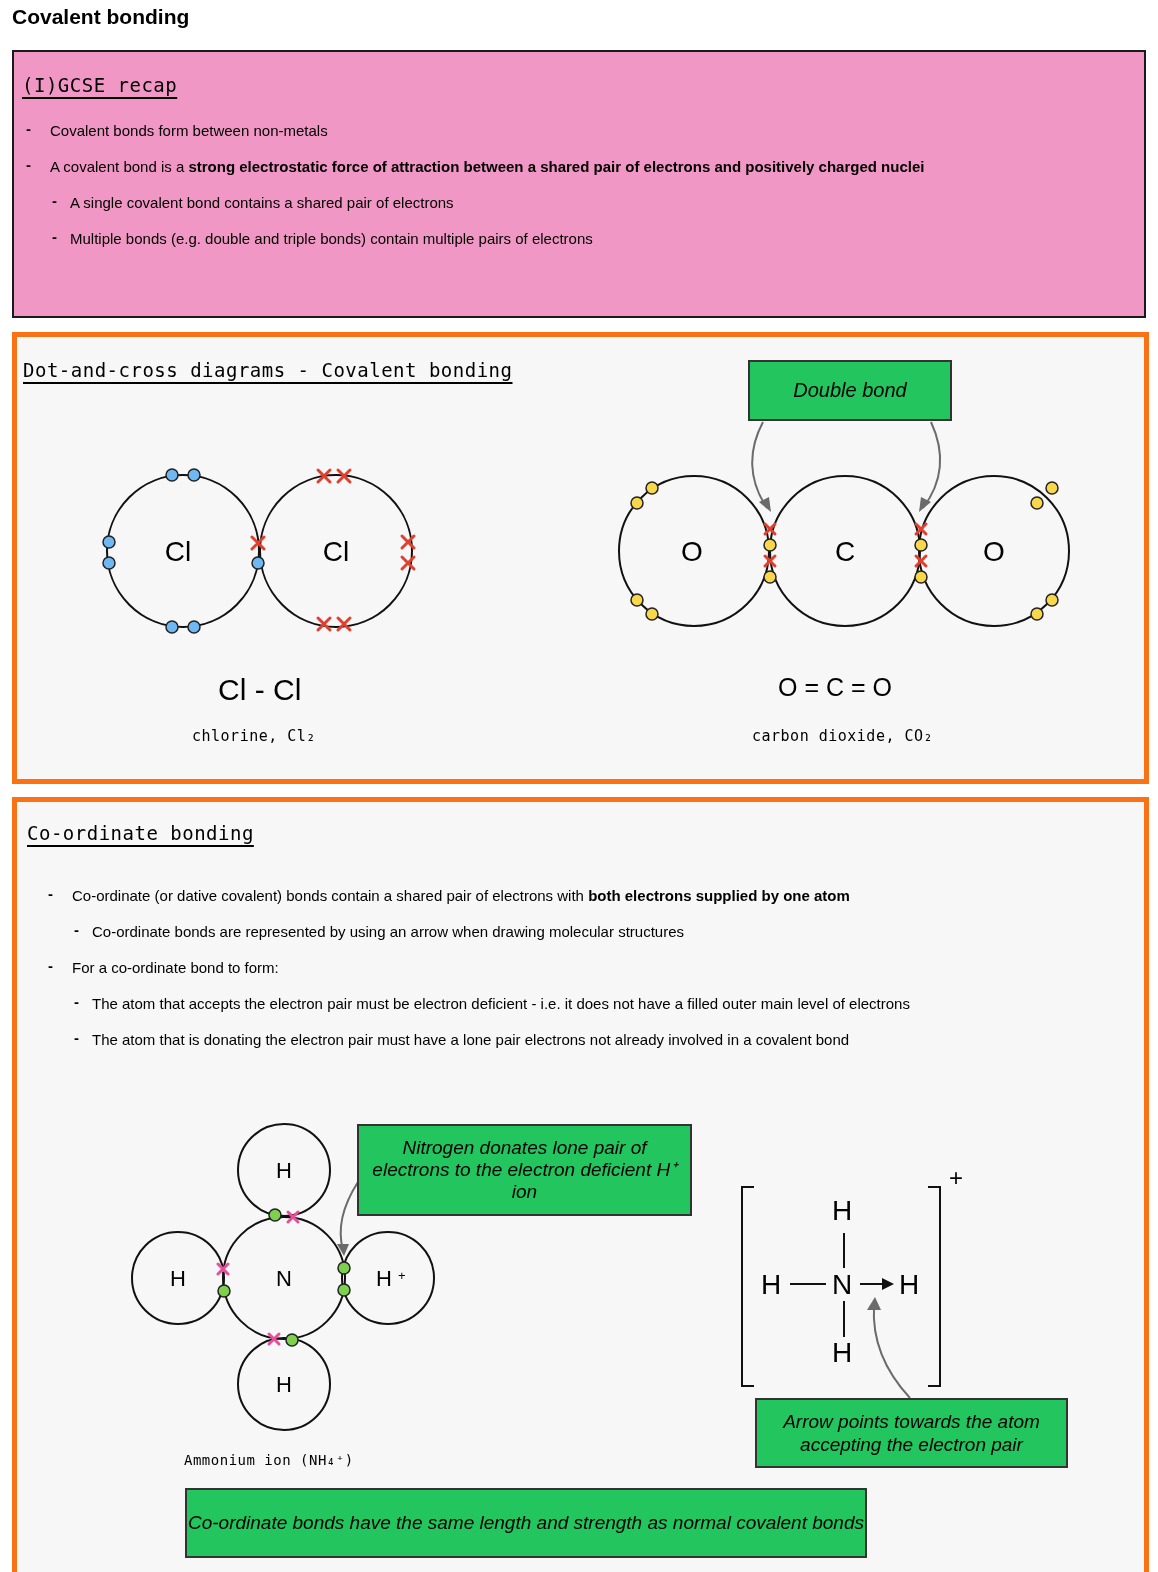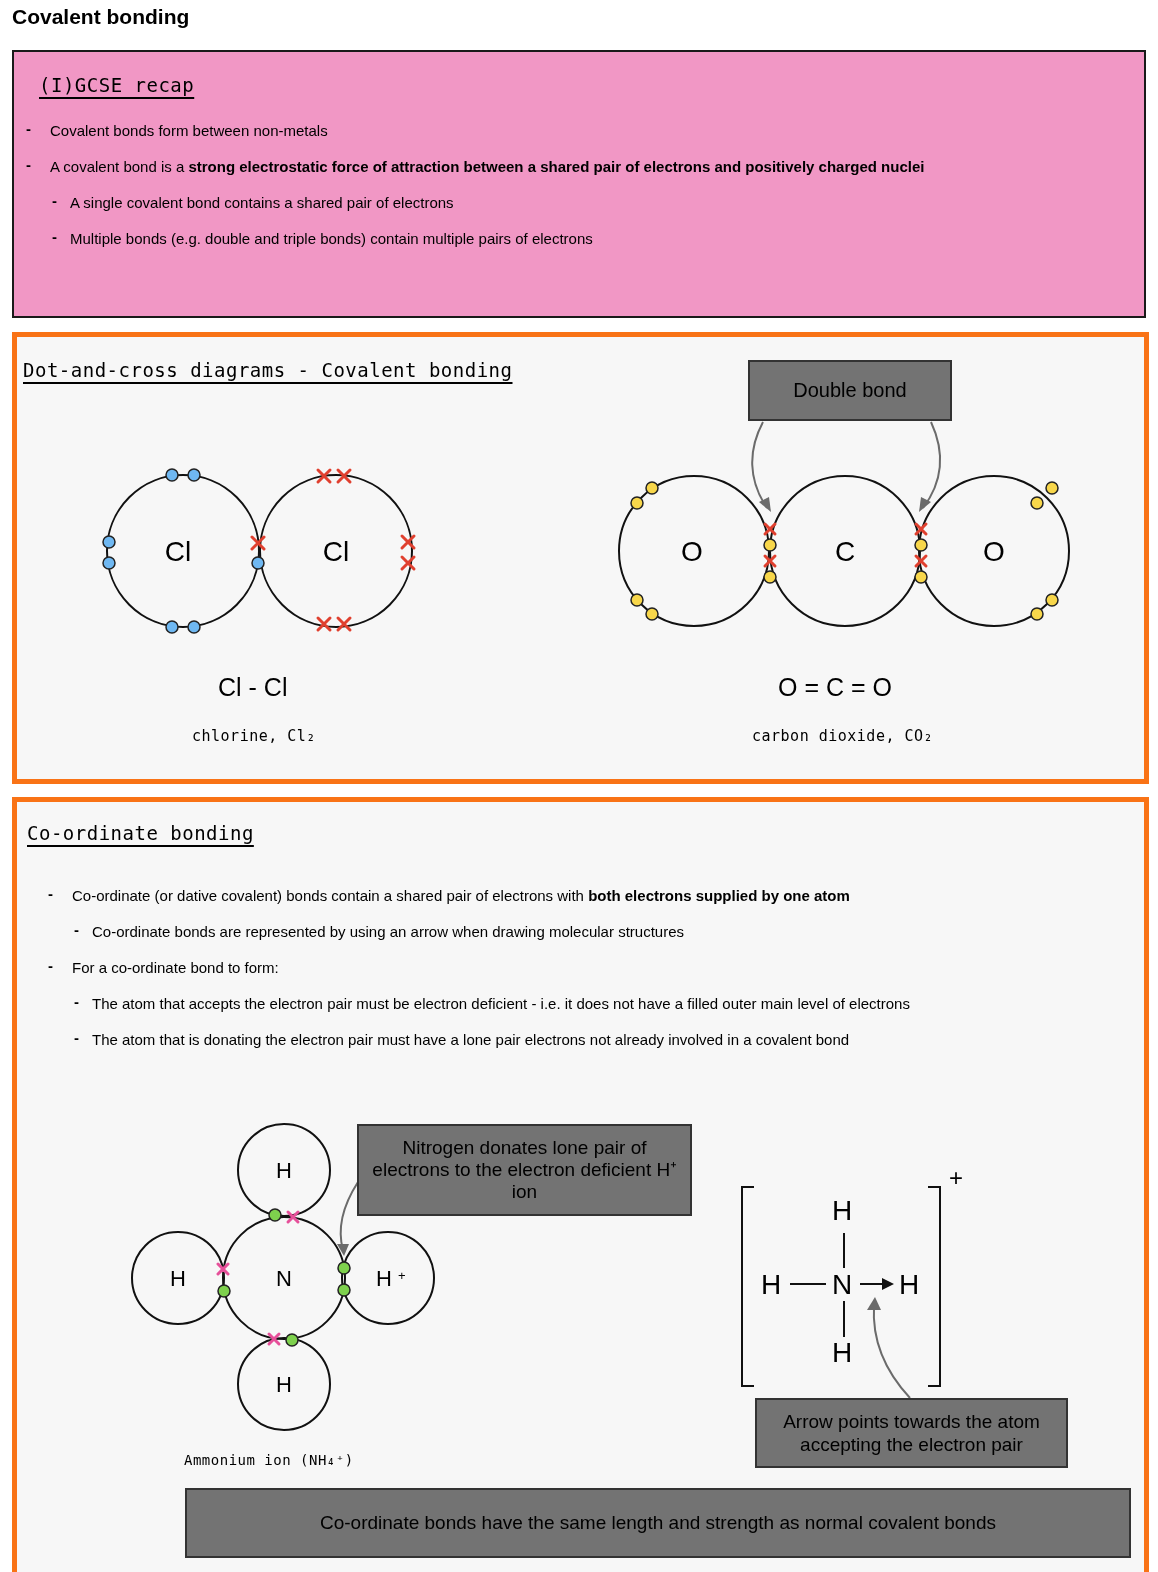--- a/index.html
+++ b/index.html
@@ -8,31 +8,31 @@
   .box-pink { position: absolute; left: 12px; top: 50px; width: 1134px; height: 268px; background: #f197c5; border: 2px solid #1a1a1a; box-sizing: border-box; }
   .box-grey { position: absolute; background: #f7f7f7; border: 5px solid #f97316; box-sizing: border-box; }
   .hand { font-family: "DejaVu Sans Mono", monospace; text-decoration: underline; text-decoration-thickness: 2px; text-underline-offset: 5px; letter-spacing: 0.5px; font-size: 19px; position: absolute; }
   .hand-small { font-family: "DejaVu Sans Mono", monospace; font-size: 15px; position: absolute; letter-spacing: 0.5px; }
   ul.notes { list-style: none; margin: 0; padding: 0; position: absolute; font-size: 15px; line-height: 25px; }
   ul.notes li { position: relative; padding-left: 36px; margin-bottom: 11px; }
   ul.notes li::before { content: "-"; position: absolute; left: 12px; top: -2px; font-weight: bold; }
   ul.notes li.sub { padding-left: 56px; }
   ul.notes li.sub::before { left: 38px; }
   b { font-weight: bold; }
-  .callout { position: absolute; background: #737373; border: 2px solid #333; box-sizing: border-box; text-align: center; display: flex; align-items: center; justify-content: center; }
+  .callout { position: absolute; background: #22c55e; border: 2px solid #333; box-sizing: border-box; font-style: italic; text-align: center; display: flex; align-items: center; justify-content: center; }
   svg { position: absolute; overflow: visible; }
   .svgtext { font-family: "Liberation Sans", sans-serif; }
 </style>
 </head>
 <body>
 
 <div class="page-title">Covalent bonding</div>
 
 <div class="box-pink">
-  <div class="hand" style="left:8px; top:22px;margin-left:17px;">(I)GCSE recap</div>
+  <div class="hand" style="left:8px; top:22px;">(I)GCSE recap</div>
   <ul class="notes" id="recap-list" style="left:0; top:66px; width:1120px;">
       <li><span>Covalent bonds form between non-metals</span></li>
       <li><span>A covalent bond is a </span><b>strong electrostatic force of attraction between a shared pair of electrons and positively charged nuclei</b></li>
       <li class="sub"><span>A single covalent bond contains a shared pair of electrons</span></li>
       <li class="sub"><span>Multiple bonds (e.g. double and triple bonds) contain multiple pairs of electrons</span></li>
     </ul>
 </div>
 
 <div class="box-grey" style="left:12px; top:332px; width:1137px; height:452px;">
   <div class="hand" style="left:6px; top:22px;">Dot-and-cross diagrams - Covalent bonding</div>
@@ -88,21 +88,21 @@
       <path d="M765 556 L775 566 M775 556 L765 566" stroke="#e0402f" stroke-width="3" stroke-linecap="round"></path>
       <circle cx="770" cy="577" r="6" fill="#f8d74b" stroke="#222" stroke-width="1.5"></circle>
       <path d="M916 524 L926 534 M926 524 L916 534" stroke="#e0402f" stroke-width="3" stroke-linecap="round"></path>
       <circle cx="921" cy="545" r="6" fill="#f8d74b" stroke="#222" stroke-width="1.5"></circle>
       <path d="M916 556 L926 566 M926 556 L916 566" stroke="#e0402f" stroke-width="3" stroke-linecap="round"></path>
       <circle cx="921" cy="577" r="6" fill="#f8d74b" stroke="#222" stroke-width="1.5"></circle>
     </g>
 </svg>
 <div class="callout" style="left:748px; top:360px; width:204px; height:61px; font-size:20px;">Double bond</div>
 
-<div style="position:absolute; left:218px; top:673px; font-size:25px;">Cl - Cl</div>
+<div style="position:absolute; left:218px; top:673px; font-size:30px;">Cl - Cl</div>
 <div class="hand-small" style="left:192px; top:727px;">chlorine, Cl₂</div>
 <div style="position:absolute; left:778px; top:673px; font-size:25px;text-align:right;">O = C = O</div>
 <div class="hand-small" style="left:752px; top:727px;">carbon dioxide, CO₂</div>
 
 <div class="box-grey" style="left:12px; top:797px; width:1137px; height:790px;">
   <div class="hand" style="left:10px; top:20px;">Co-ordinate bonding</div>
   <ul class="notes" id="coord-list" style="left:0; top:81px; width:1110px;margin-left:19px;">
       <li><span>Co-ordinate (or dative covalent) bonds contain a shared pair of electrons with </span><b>both electrons supplied by one atom</b></li>
       <li class="sub"><span>Co-ordinate bonds are represented by using an arrow when drawing molecular structures</span></li>
       <li style="margin-top: 0px;"><span>For a co-ordinate bond to form:</span></li>
@@ -151,13 +151,13 @@
   <line x1="844" y1="1233" x2="844" y2="1268" stroke="#111" stroke-width="2"></line>
   <line x1="790" y1="1284" x2="826" y2="1284" stroke="#111" stroke-width="2"></line>
   <line x1="844" y1="1301" x2="844" y2="1337" stroke="#111" stroke-width="2"></line>
   <line x1="860" y1="1284" x2="884" y2="1284" stroke="#111" stroke-width="2"></line>
   <polygon points="882,1278 894,1284 882,1290" fill="#111"></polygon>
   <path d="M910 1398 C884 1370, 872 1340, 874 1306" fill="none" stroke="#6b6b6b" stroke-width="2"></path>
   <polygon points="867,1310 881,1310 875,1297" fill="#6b6b6b"></polygon>
 </svg>
 <div class="callout" style="left:755px; top:1398px; width:313px; height:70px; font-size:19px; line-height:23px; padding:4px 8px;">Arrow points towards the atom accepting the electron pair</div>
 
-<div class="callout" style="left:185px; top:1488px; width:946px; height:70px; font-size:19px;">Co-ordinate bonds have the same length and strength as normal covalent bonds</div>
+<div class="callout" style="left:185px; top:1488px; width:682px; height:70px; font-size:19px;">Co-ordinate bonds have the same length and strength as normal covalent bonds</div>
 
 </body></html>

